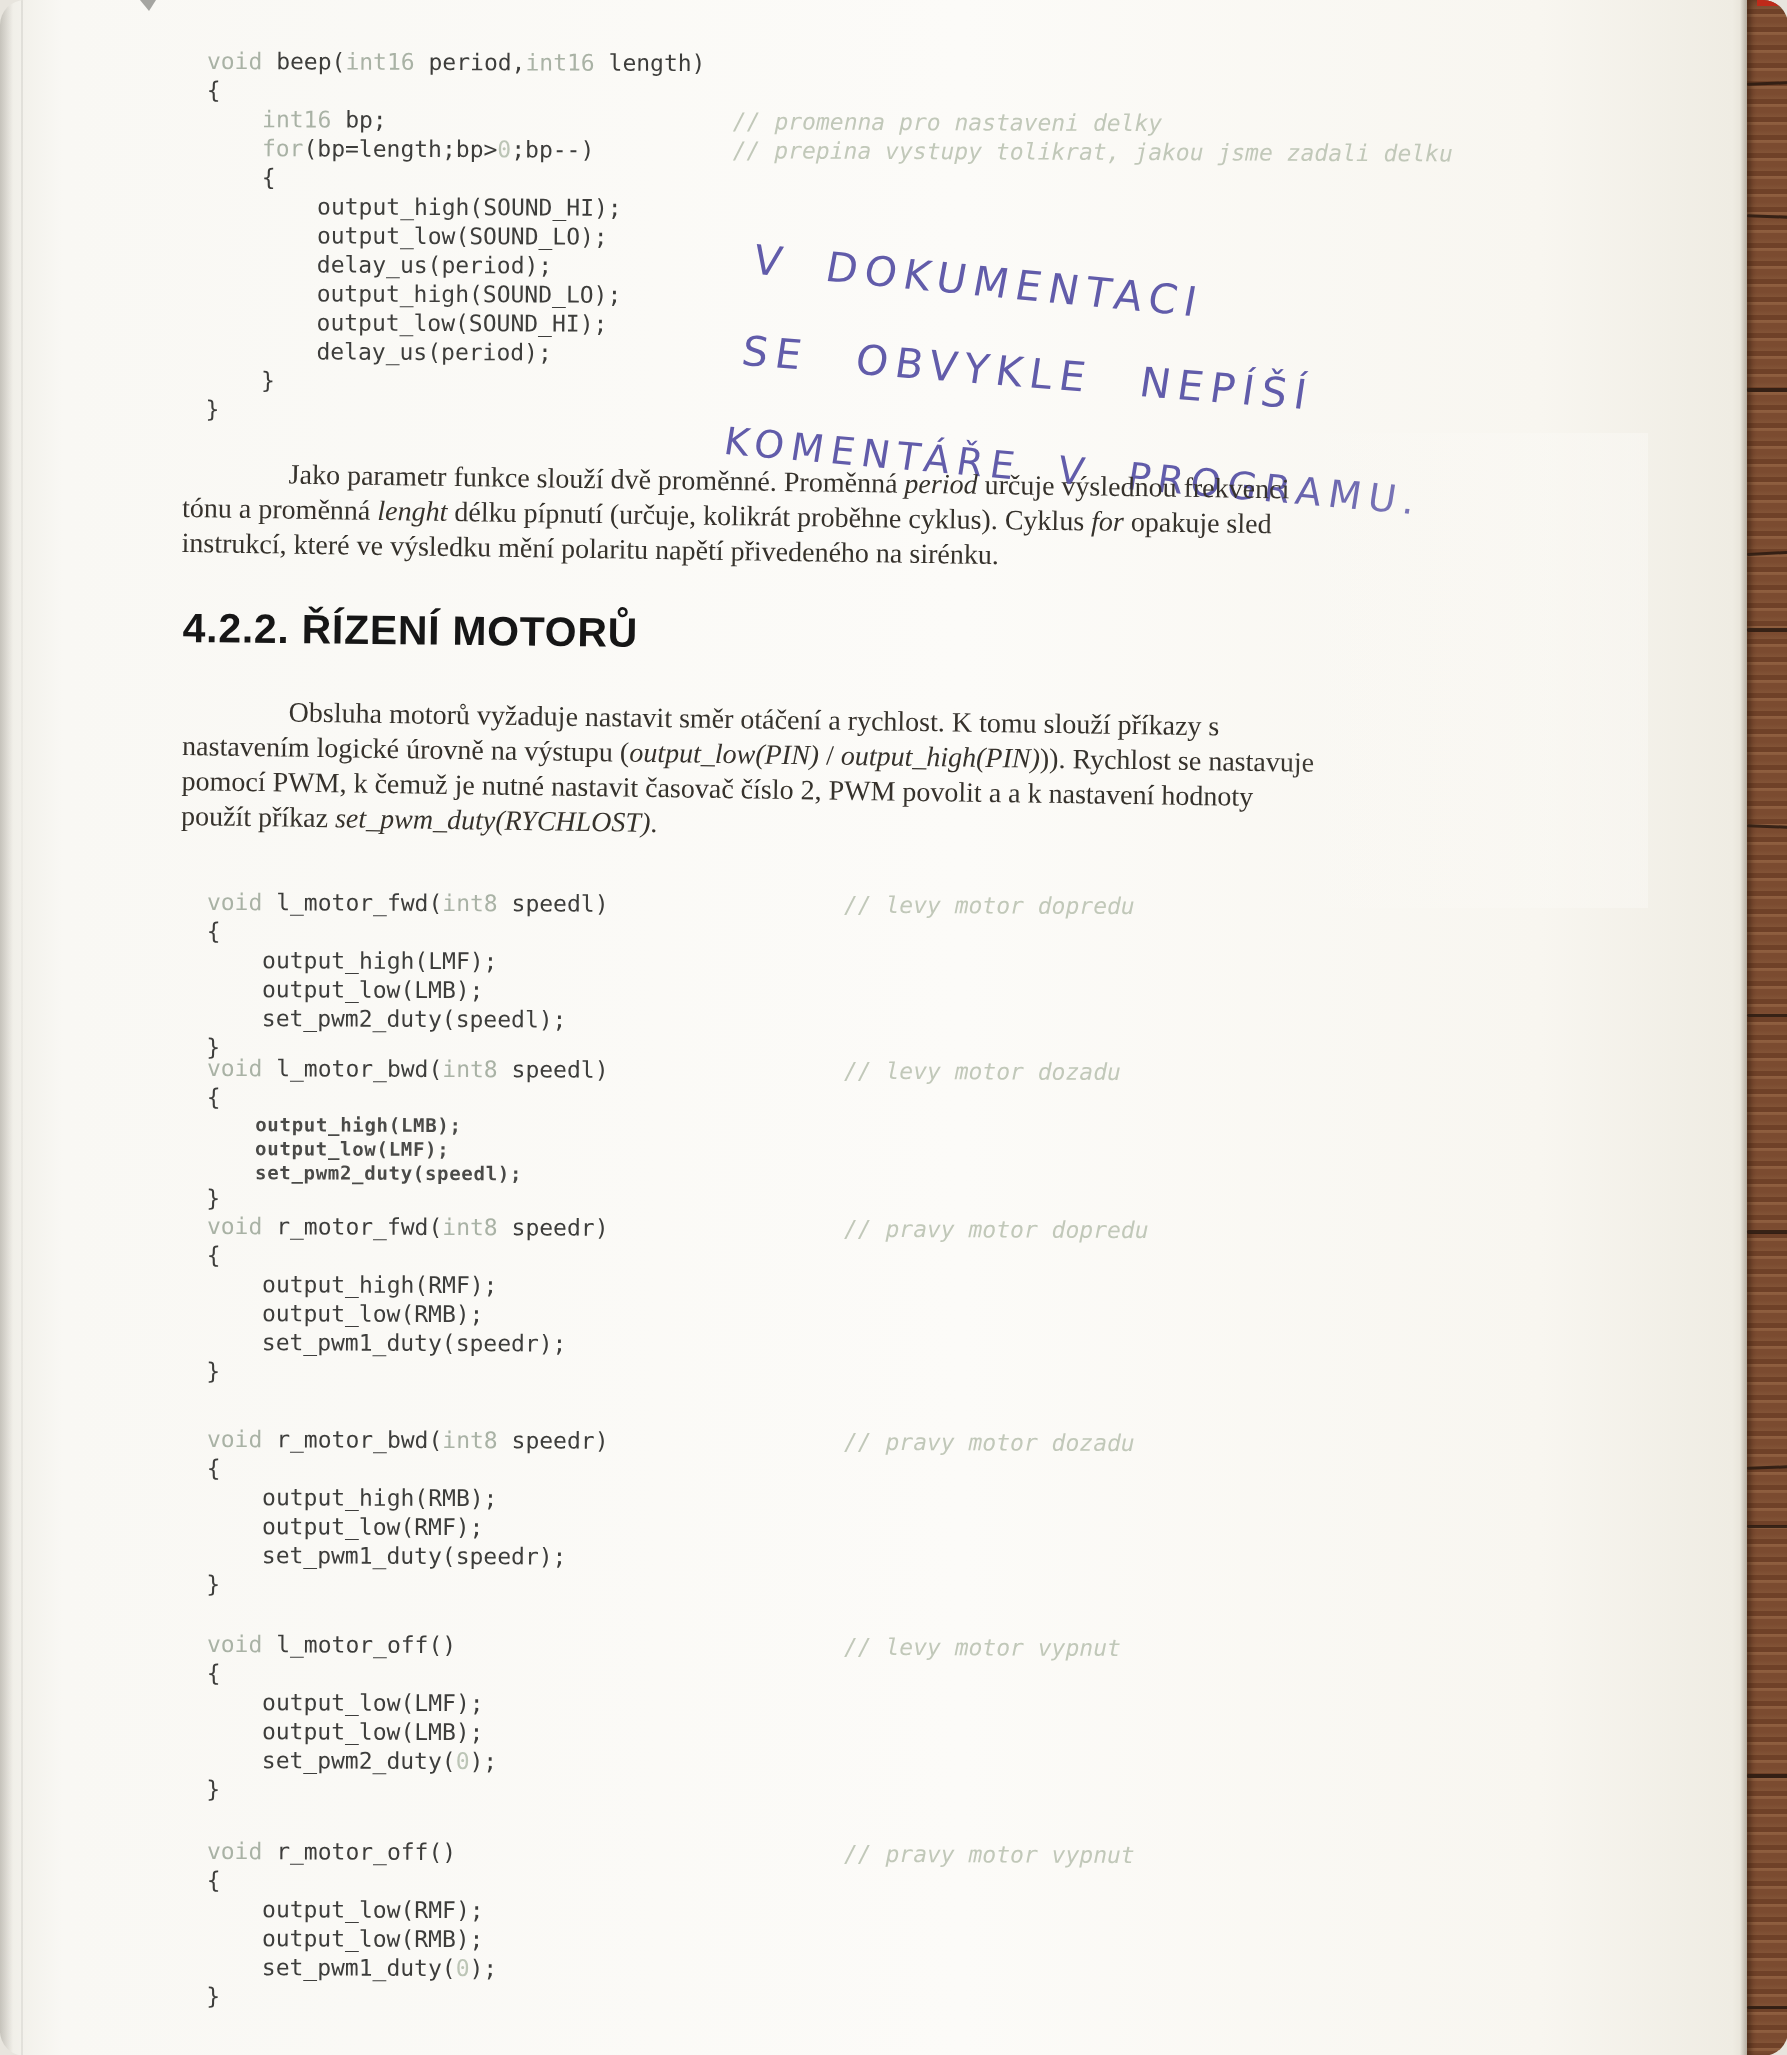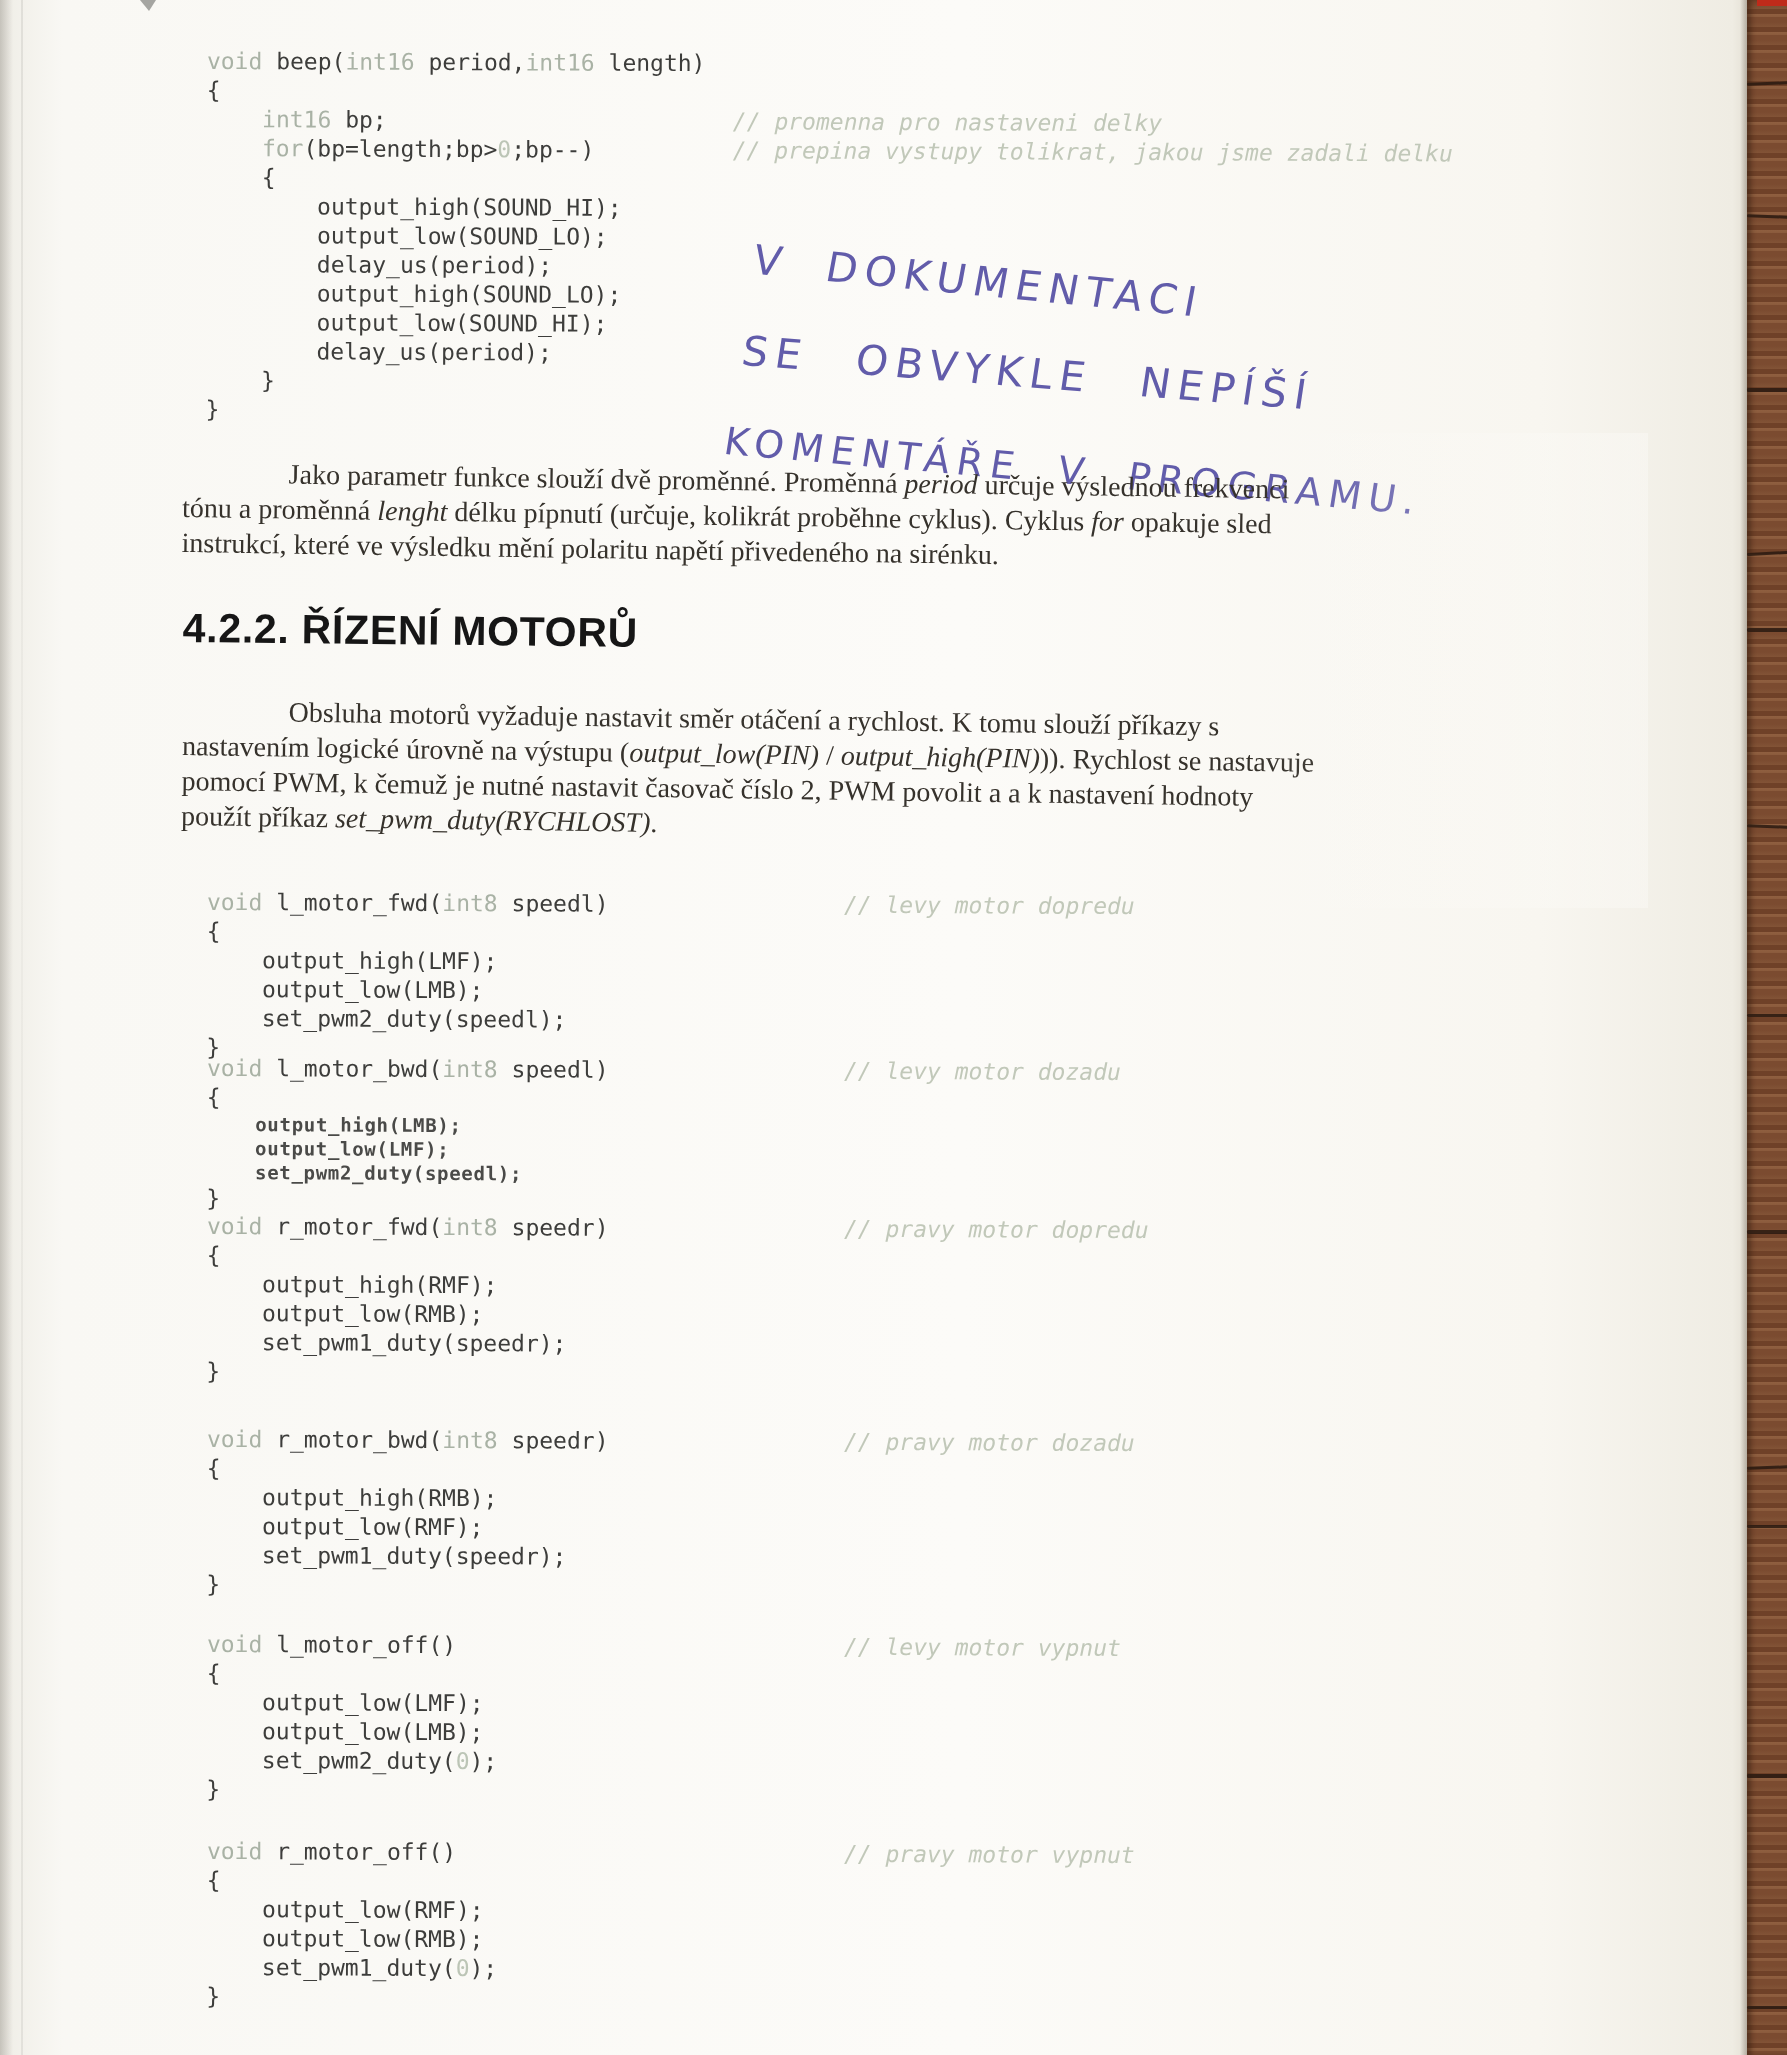--- a/index.html
+++ b/index.html
@@ -1,17 +1,17 @@
 <!DOCTYPE html>
 <html style="font-size:11.2px"><head>
 <meta charset="utf-8">
 <style>
   html,body{margin:0;padding:0;background:#e8e5de;}
   .scene{position:relative;width:1788px;height:2056px;overflow:hidden;
-         font-family:"Liberation Serif",serif;}
+         font-family:"Liberation Serif",serif;border-radius:25px;}
   
   .paper{position:absolute;left:0;top:0;width:1750px;height:2056px;
          background:linear-gradient(90deg,#efede6 0px,#f9f8f4 63px,#fcfbf8 55%,#f8f6f0 88%,#efece3 99%,#e2ded2 100%);}
   .edge-shadow{position:absolute;left:0;top:0;width:12.6px;height:100%;
          background:linear-gradient(90deg,rgba(90,85,75,.28),rgba(90,85,75,0));}
   .crease{position:absolute;left:21px;top:0;width:2.1px;height:100%;
          background:linear-gradient(180deg,rgba(60,60,55,.10),rgba(60,60,55,.03) 40%,rgba(60,60,55,.09));}
   .corner-mark{position:absolute;left:140px;top:0;width:0;height:0;
          border-left:9.8px solid transparent;border-right:7px solid transparent;
          border-top:11.2px solid #90908c;opacity:.8;}

